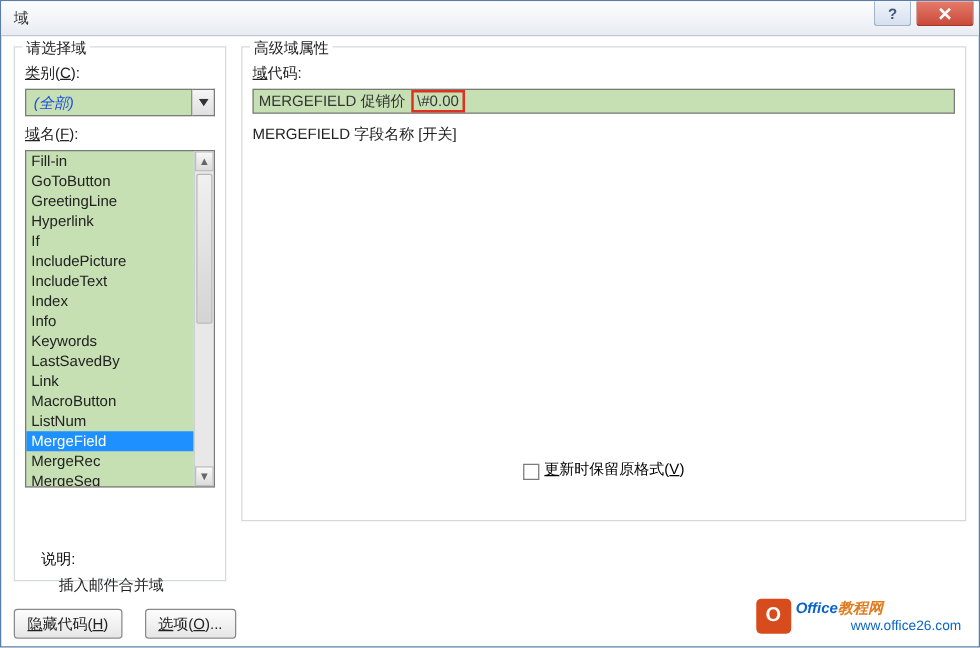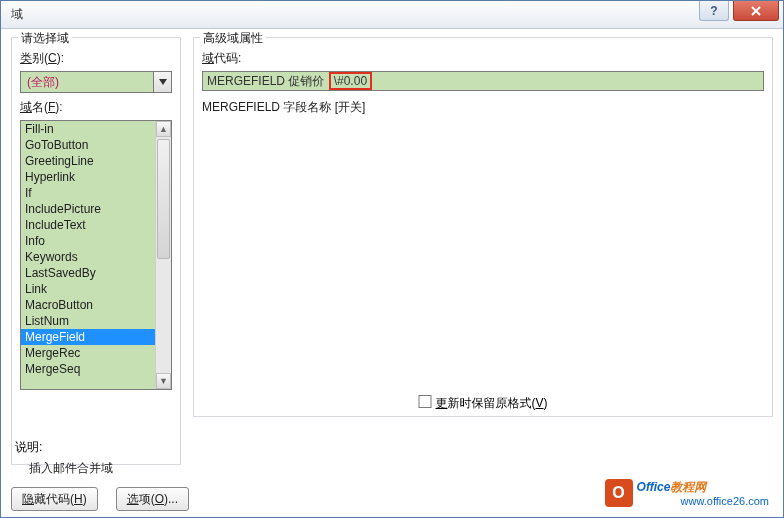--- a/index.html
+++ b/index.html
@@ -9,38 +9,38 @@
 .titlebar .title { color: #333; }
 .tb-buttons { position: absolute; right: 4px; top: 0; display: flex; gap: 4px; align-items: flex-start; }
 .tb-btn { width: 30px; height: 20px; border: 1px solid #9fb4c9; border-top: none; background: linear-gradient(#f0f4fa, #d6e0ee); border-radius: 0 0 3px 3px; display: flex; align-items: center; justify-content: center; color: #405a78; font-weight: bold; }
 .tb-close { width: 46px; background: linear-gradient(#e67a6a, #c94b3b); border-color: #a03828; color: #fff; }
 .content { display: flex; height: 440px; padding: 8px 10px 4px 10px; gap: 12px; }
 .left { width: 170px; display: flex; flex-direction: column; }
 .fieldset { border: 1px solid #d5d9de; padding: 6px 8px 8px 8px; position: relative; }
 .fs-legend { position: absolute; top: -8px; left: 6px; background: #fff; padding: 0 3px; color: #222; }
 .label { color: #222; margin: 6px 0 4px 0; }
 .select-wrap { display: flex; }
-.select { flex: 1; height: 22px; background: #c6e0b4; border: 1px solid #7a7a7a; display: flex; align-items: center; padding: 0 6px; color: #be185d; }
+.select { flex: 1; height: 22px; background: #c6e0b4; border: 1px solid #7a7a7a; display: flex; align-items: center; padding: 0 6px; color: #1d4ed8; font-style: italic; }
 .select-btn { width: 18px; height: 22px; border: 1px solid #7a7a7a; border-left: none; background: linear-gradient(#f5f5f5,#e0e0e0); display: flex; align-items: center; justify-content: center; }
 .listbox { margin-top: 4px; height: 270px; border: 1px solid #7a7a7a; background: #c6e0b4; overflow: hidden; position: relative; }
 .list-inner { position: absolute; top: 0; left: 0; right: 16px; bottom: 0; }
 .list-item { padding: 1px 4px; color: #222; white-space: nowrap; cursor: default; }
 .list-item.selected { background: #1e90ff; color: #fff; }
 .scrollbar { position: absolute; right: 0; top: 0; bottom: 0; width: 16px; background: #e8e8e8; border-left: 1px solid #cfcfcf; }
 .sb-btn { height: 16px; background: linear-gradient(#f8f8f8,#dcdcdc); border: 1px solid #bfbfbf; display: flex; align-items: center; justify-content: center; color: #666; font-size: 9px; }
 .sb-thumb { position: absolute; left: 1px; right: 1px; top: 18px; height: 120px; background: linear-gradient(#f0f0f0,#d4d4d4); border: 1px solid #b8b8b8; border-radius: 2px; }
 .right { flex: 1; }
 .adv-fs { height: 380px; }
 .code-input { width: 100%; height: 20px; background: #c6e0b4; border: 1px solid #7a7a7a; padding: 1px 4px; color: #333; margin-top: 2px; position: relative; }
 .code-text { display: inline; }
 .code-highlight { border: 2px solid #e03020; padding: 0 3px; margin-left: 1px; }
 .field-desc { margin-top: 8px; color: #222; }
-.checkbox-row { position: absolute; bottom: 4px; left: 50%; transform: translateX(-50%); display: flex; align-items: flex-start; gap: 4px; }
+.checkbox-row { position: absolute; bottom: 32px; left: 50%; transform: translateX(-50%); display: flex; align-items: flex-end; gap: 4px; }
 .checkbox { width: 13px; height: 13px; border: 1px solid #7a7a7a; background: #fff; }
-.desc-section { margin-top: 6px; padding-left: 2px; }
+.desc-section { margin-top: 6px; padding-left: 20px; }
 .desc-text { margin: 4px 0 0 14px; color: #222; }
 .bottom { position: absolute; bottom: 6px; left: 10px; right: 10px; display: flex; justify-content: space-between; align-items: center; }
 .btn { height: 24px; padding: 0 10px; border: 1px solid #888; background: linear-gradient(#fdfdfd,#e6e6e6); color: #222; cursor: pointer; border-radius: 3px; }
 .btn-group-left { display: flex; gap: 18px; }
 .watermark { position: absolute; right: 4px; bottom: 4px; display: flex; align-items: center; gap: 4px; pointer-events: none; }
 .wm-icon { width: 28px; height: 28px; background: #d84b1c; border-radius: 4px; display: flex; align-items: center; justify-content: center; color: #fff; font-weight: bold; font-size: 16px; }
 .wm-text { display: flex; flex-direction: column; line-height: 1.1; }
 .wm-top { color: #0a64c8; font-size: 15px; font-weight: bold; font-style: italic; }
 .wm-top .orange { color: #e07b1e; }
 .wm-url { color: #0a64c8; font-size: 11px; margin-left: 44px; }
@@ -81,20 +81,21 @@
         <div class="label"><span class="underline">域</span>名(<span class="underline">F</span>):</div>
         <div class="listbox">
           <div class="list-inner" id="list-inner">
               <div class="list-item">Fill-in</div>
               <div class="list-item">GoToButton</div>
               <div class="list-item">GreetingLine</div>
               <div class="list-item">Hyperlink</div>
               <div class="list-item">If</div>
               <div class="list-item">IncludePicture</div>
               <div class="list-item">IncludeText</div>
+              <div class="list-item">Index</div>
               <div class="list-item">Info</div>
               <div class="list-item">Keywords</div>
               <div class="list-item">LastSavedBy</div>
               <div class="list-item">Link</div>
               <div class="list-item">MacroButton</div>
               <div class="list-item">ListNum</div>
               <div class="list-item selected">MergeField</div>
               <div class="list-item">MergeRec</div>
               <div class="list-item">MergeSeq</div>
             </div>

